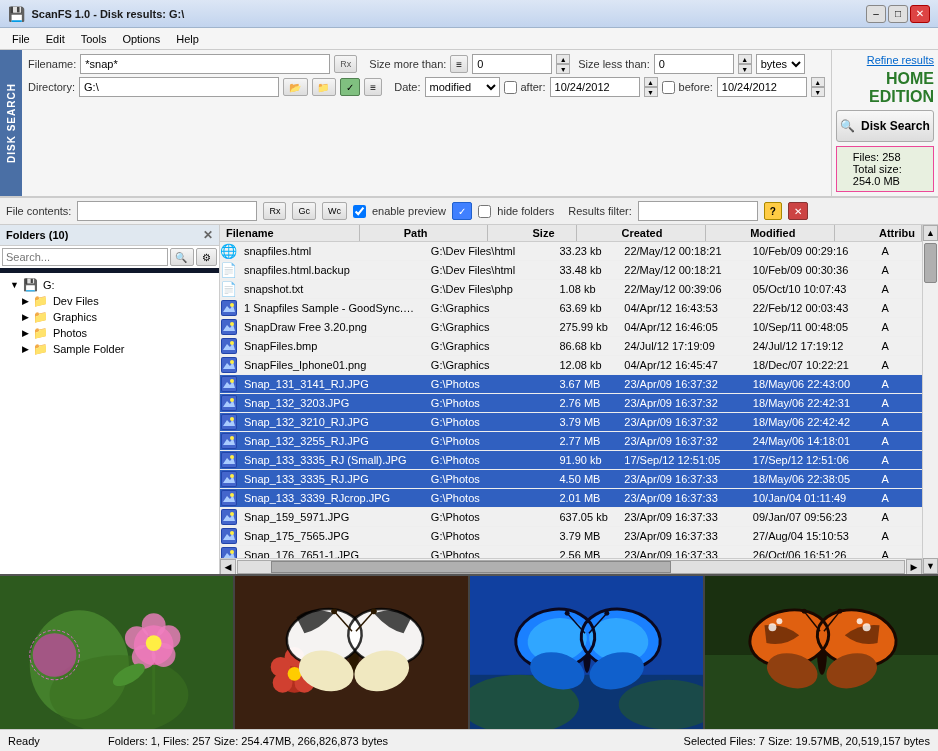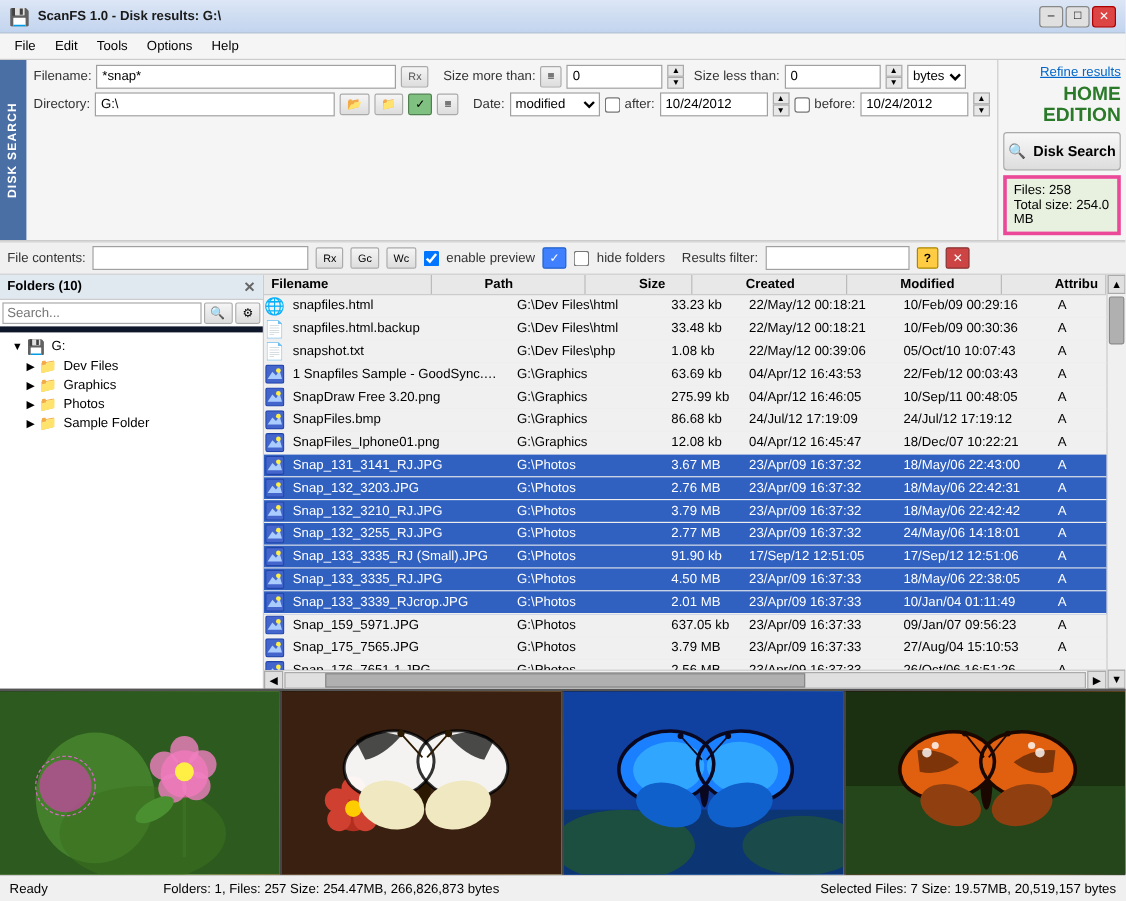--- a/index.html
+++ b/index.html
@@ -33,21 +33,21 @@
     .form-input { border: 1px solid #a0a0a0; height: 20px; padding: 1px 4px; font-size: 11px; background: white; }
     .form-input-wide { width: 250px; }
     .form-input-small { width: 80px; }
     .form-input-date { width: 90px; }
     
     
     #right-panel { width: 200px; border-left: 1px solid #ccc; padding: 4px; display: flex; flex-direction: column; gap: 4px; background: #f5f5f5; }
     #refine-link { color: #0066cc; text-decoration: underline; font-size: 11px; text-align: right; cursor: pointer; }
     #home-edition { color: #2a7a2a; font-size: 16px; font-weight: bold; text-align: right; }
     #disk-search-btn { background: linear-gradient(to bottom, #f8f8f8, #ddd); border: 1px solid #aaa; height: 32px; cursor: pointer; display: flex; align-items: center; justify-content: center; gap: 6px; font-size: 12px; font-weight: bold; border-radius: 3px; }
-    #stats-box { background: #e8f0e0; border: 3px solid #ec4899; padding: 4px 6px; font-size: 11px; }
+    #stats-box { background: #e8f0e0; border: 1px solid #ec4899; padding: 4px 16px; font-size: 11px; }
     
     
     #file-contents-row { background: #f0f0f0; border-top: 1px solid #ccc; border-bottom: 1px solid #ccc; padding: 3px 6px; display: flex; align-items: center; gap: 6px; height: 28px; }
     
     
     #middle-area { display: flex; flex: 1; overflow: hidden; }
     
     
     #folders-panel { width: 220px; border-right: 1px solid #ccc; display: flex; flex-direction: column; background: white; }
     #folders-header { background: #e0e8f0; padding: 3px 6px; font-size: 11px; font-weight: bold; border-bottom: 1px solid #ccc; display: flex; align-items: center; justify-content: space-between; }
@@ -657,17 +657,17 @@
         <line x1="116" y1="56" x2="100" y2="36" stroke="#1a0800" stroke-width="1.5"></line>
         <line x1="120" y1="56" x2="136" y2="36" stroke="#1a0800" stroke-width="1.5"></line>
         <circle cx="100" cy="36" r="2.5" fill="#1a0800"></circle>
         <circle cx="136" cy="36" r="2.5" fill="#1a0800"></circle>
       </svg>
     </div>
   </div>
 
   <div id="statusbar">
     <span style="width:80px; font-size:11px;">Ready</span>
-    <span style="flex:1;margin-left:28px;">Folders: 1, Files: 257 Size: 254.47MB, 266,826,873 bytes</span>
+    <span style="flex:1;">Folders: 1, Files: 257 Size: 254.47MB, 266,826,873 bytes</span>
     <span style="flex:1; text-align:right;">Selected Files: 7 Size: 19.57MB, 20,519,157 bytes</span>
   </div>
 
 </div>
 
 </body></html>

